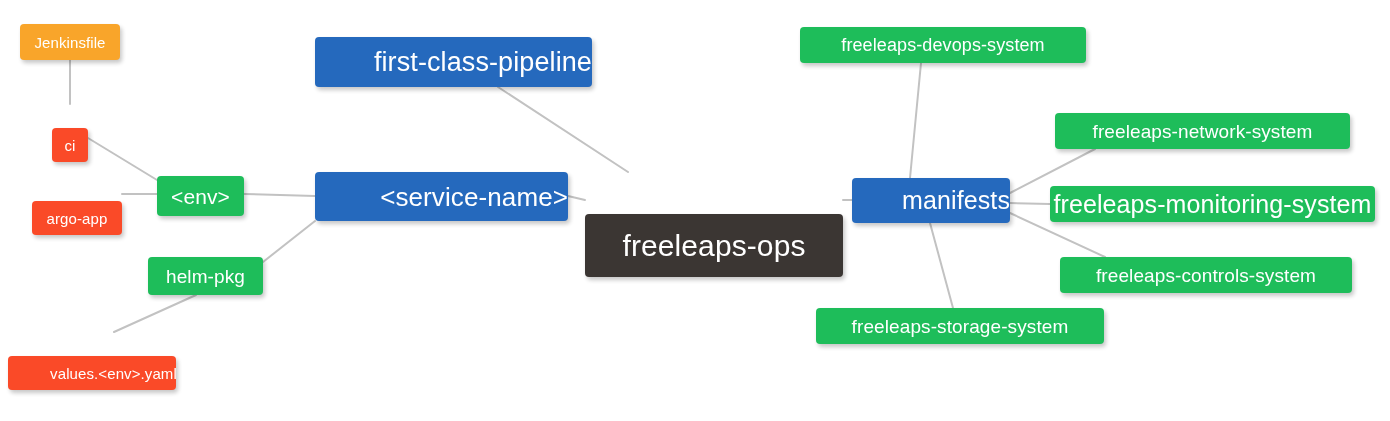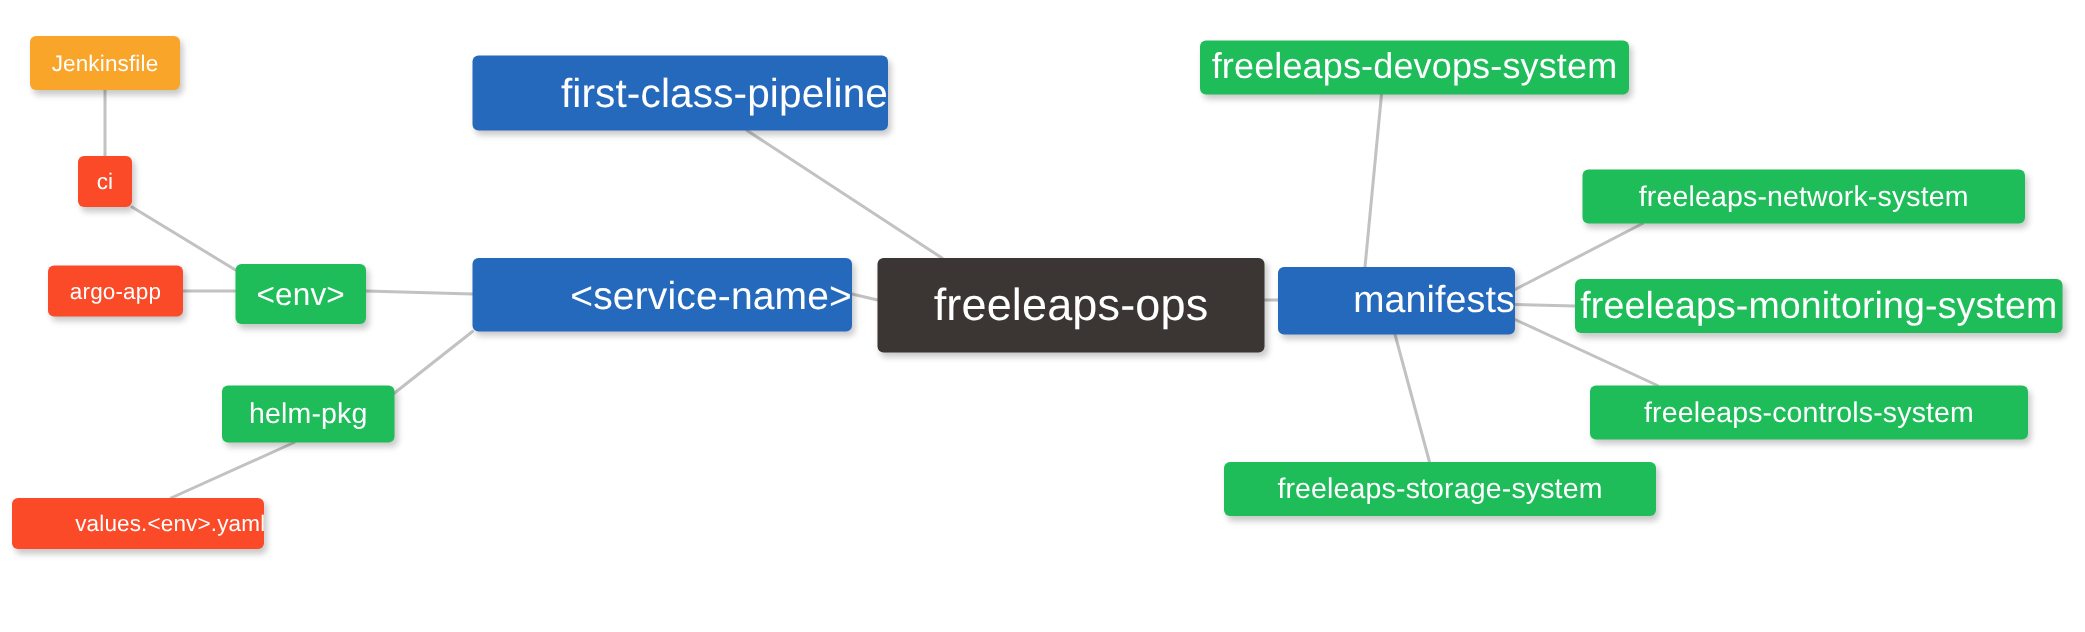--- a/index.html
+++ b/index.html
@@ -41,25 +41,25 @@
     box-shadow: 2px 3px 4px rgba(0,0,0,0.22);
     text-align: center;
     cursor: pointer;
     user-select: none;
   }
   .node-label {
     display: block;
     pointer-events: none;
   }
   
-  .c-root   { background: #3b3633; }
+  .c-root   { background: #3b3633; margin-top: 42px; }
   .c-blue   { background: #2569bd; justify-content: flex-end; }
   .c-green  { background: #1ebd5a; }
   .c-orange { background: #f9a52a; }
-  .c-red    { background: #fa4a28; }
+  .c-red    { background: #fa4a28; margin-top: 24px; }
 </style>
 </head>
 <body>
 
 <div id="mindmap">
   <svg id="edge-layer" viewBox="0 0 1390 421" width="1390" height="421" xmlns="http://www.w3.org/2000/svg">
       <line x1="70" y1="60" x2="70" y2="104" stroke="#c2c2c2" stroke-width="2" stroke-linecap="round"></line>
       <line x1="88" y1="138" x2="157" y2="180" stroke="#c2c2c2" stroke-width="2" stroke-linecap="round"></line>
       <line x1="122" y1="194" x2="157" y2="194" stroke="#c2c2c2" stroke-width="2" stroke-linecap="round"></line>
       <line x1="244" y1="194" x2="315" y2="196" stroke="#c2c2c2" stroke-width="2" stroke-linecap="round"></line>
@@ -98,21 +98,21 @@
       </div>
       <div class="node c-blue" style="left: 315px; top: 172px; width: 253px; height: 49px; font-size: 26px;">
         <span class="node-label">&lt;service-name&gt;</span>
       </div>
       <div class="node c-root" style="left: 585px; top: 172px; width: 258px; height: 63px; font-size: 30px;">
         <span class="node-label">freeleaps-ops</span>
       </div>
       <div class="node c-blue" style="left: 852px; top: 178px; width: 158px; height: 45px; font-size: 25px;">
         <span class="node-label">manifests</span>
       </div>
-      <div class="node c-green" style="left: 800px; top: 27px; width: 286px; height: 36px; font-size: 24px;">
+      <div class="node c-green" style="left: 800px; top: 27px; width: 286px; height: 36px; font-size: 18px;">
         <span class="node-label">freeleaps-devops-system</span>
       </div>
       <div class="node c-green" style="left: 1055px; top: 113px; width: 295px; height: 36px; font-size: 19px;">
         <span class="node-label">freeleaps-network-system</span>
       </div>
       <div class="node c-green" style="left: 1050px; top: 186px; width: 325px; height: 36px; font-size: 25px;">
         <span class="node-label">freeleaps-monitoring-system</span>
       </div>
       <div class="node c-green" style="left: 1060px; top: 257px; width: 292px; height: 36px; font-size: 19px;">
         <span class="node-label">freeleaps-controls-system</span>

